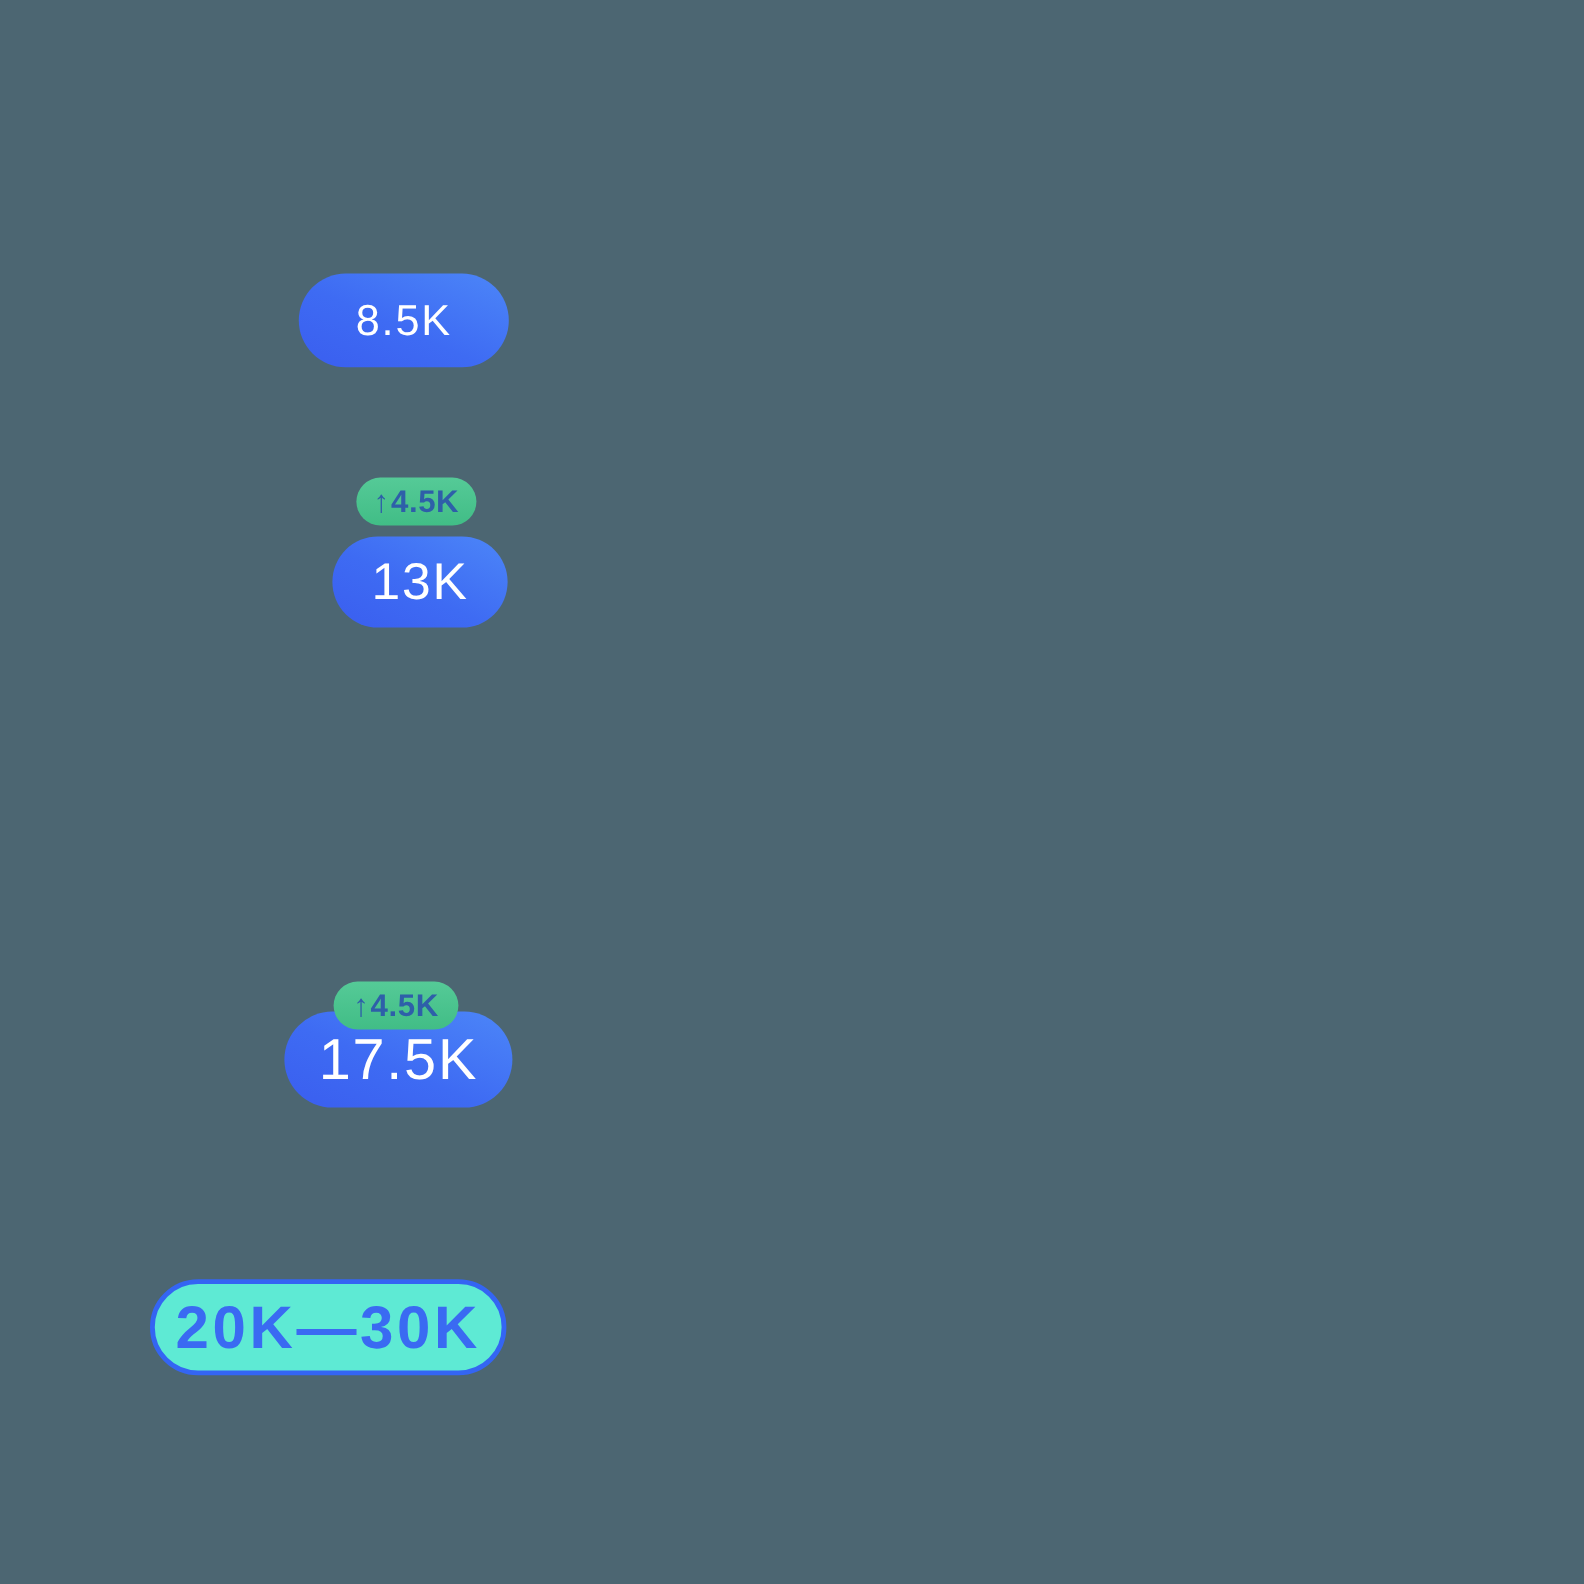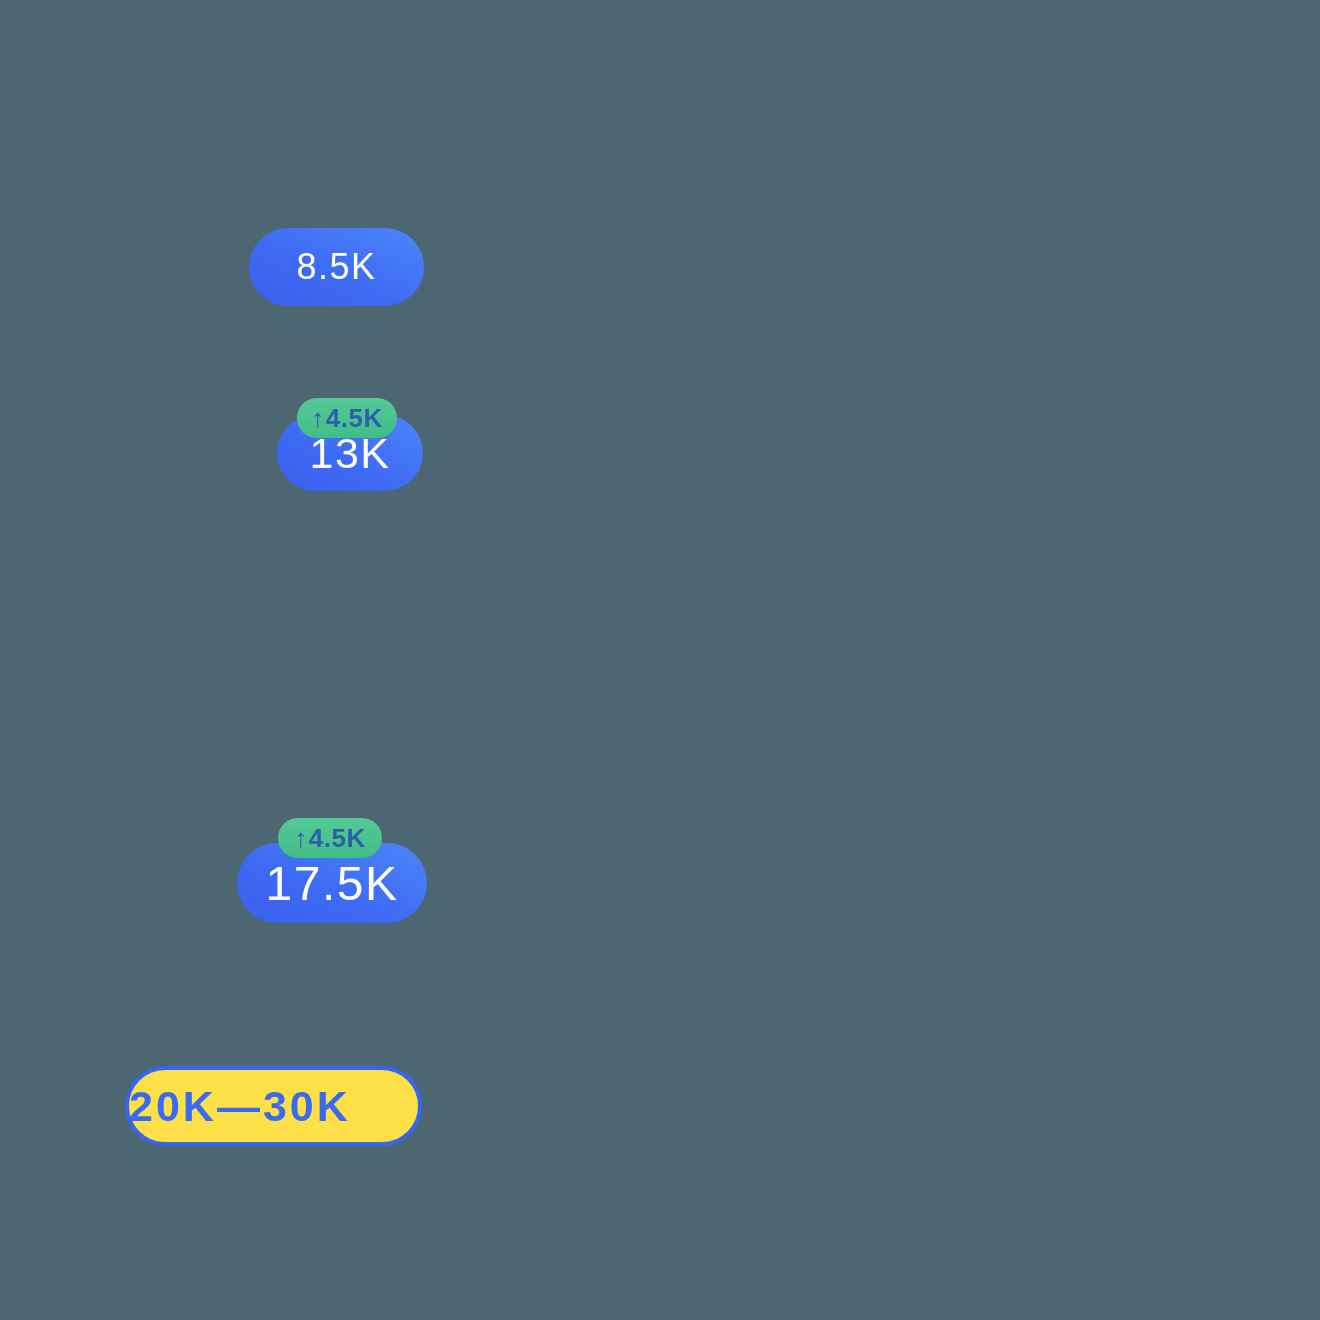--- a/index.html
+++ b/index.html
@@ -22,21 +22,21 @@
     align-items: center;
     justify-content: center;
     background: linear-gradient(to bottom left, #4c86f8 0%, #3e6bf3 55%, #3a5eef 100%);
     border-radius: 999px;
     color: #ffffff;
     font-weight: 500;
     letter-spacing: 1.5px;
     z-index: 1;
   }
   .pill-a { left: 249px; top: 228px; width: 175px; height: 78px; font-size: 36px; }
-  .pill-b { left: 277px; top: 415px; width: 146px; height: 76px; font-size: 43px; align-items: center; }
+  .pill-b { left: 277px; top: 447px; width: 146px; height: 76px; font-size: 43px; align-items: center; }
   .pill-c { left: 237px; top: 843px; width: 190px; height: 80px; font-size: 48px; }
   .delta-badge {
     position: absolute;
     z-index: 2;
     display: flex;
     align-items: center;
     justify-content: center;
     background: linear-gradient(180deg, #55ca97 0%, #41bd86 100%);
     border-radius: 999px;
     color: #2e5fa9;
@@ -49,26 +49,26 @@
   .delta-arrow {
     font-weight: 700;
     margin-right: 1px;
     line-height: 1;
   }
   .range-pill {
     position: absolute;
     left: 125px; top: 1066px; width: 297px; height: 80px;
     display: flex;
     align-items: center;
-    justify-content: flex-start;
-    background: #fde047;
+    justify-content: center;
+    background: #5eead4;
     border: 4px solid #3465f3;
     border-radius: 999px;
     color: #3a6af2;
-    font-size: 43px;
+    font-size: 50px;
     font-weight: 600;
     letter-spacing: 3px;
     z-index: 1;
   }
 </style>
 </head>
 <body>
 
 <div class="canvas">
 

